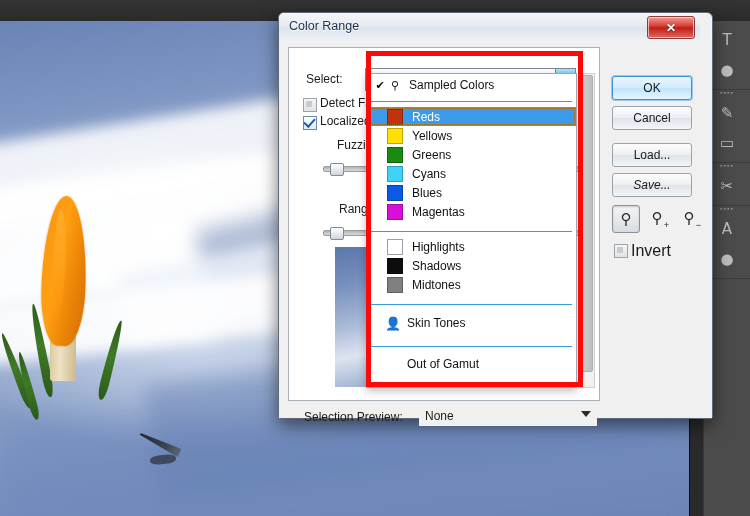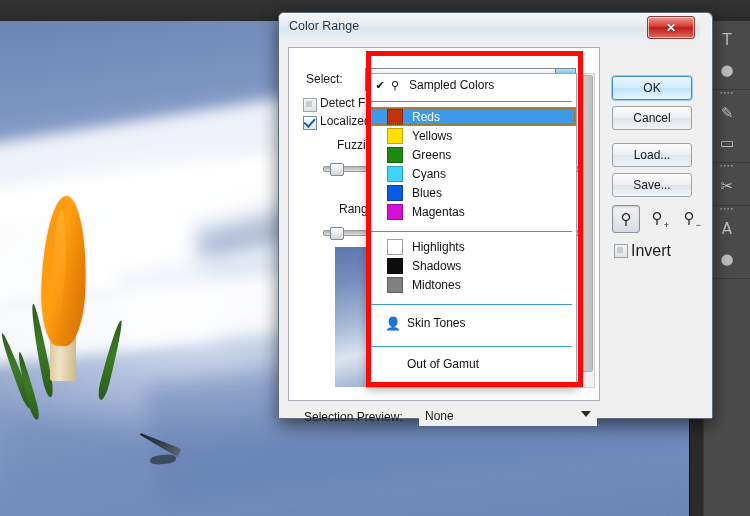--- a/index.html
+++ b/index.html
@@ -162,21 +162,21 @@
     border:1px solid #9aa2ab;
     background:linear-gradient(#fdfdfd,#eceff2 48%,#dfe4e9 52%,#f3f5f7);
     font-size:12px;color:#15191d;display:flex;align-items:center;justify-content:center;
     cursor:pointer;
   }
   #ok-button{left:333px;top:34px;border:1px solid #3f8fd0;
     background:linear-gradient(#eaf6ff,#d2ecfd 48%,#bfe3fb 52%,#e6f5ff);
     box-shadow:0 0 0 1px rgba(110,180,235,.65);}
   #cancel-button{left:333px;top:64px;}
   #load-button{left:333px;top:101px;}
-  #save-button{left:333px;top:131px;}
+  #save-button{left:333px;top:131px;font-style:italic;}
 
   #eyedropper-row{position:absolute;left:333px;top:163px;width:96px;height:28px;}
   .eyed{position:absolute;top:0;width:26px;height:26px;display:flex;align-items:center;justify-content:center;font-size:15px;color:#2a2a2a;}
   #eyedropper-tool{left:0;border:1px solid #8a929b;border-radius:3px;
     background:linear-gradient(#f4f4f4,#d9dde1);box-shadow:0 1px 2px rgba(0,0,0,.18) inset;}
   #eyedropper-add{left:32px;}
   #eyedropper-sub{left:64px;}
   .eyed-sign{position:absolute;right:1px;bottom:1px;font-size:9px;color:#222;}
 
   #invert-check{position:absolute;left:335px;top:202px;width:12px;height:12px;border:1px solid #9aa4ae;background:linear-gradient(#f6f6f6,#e2e2e2);}

